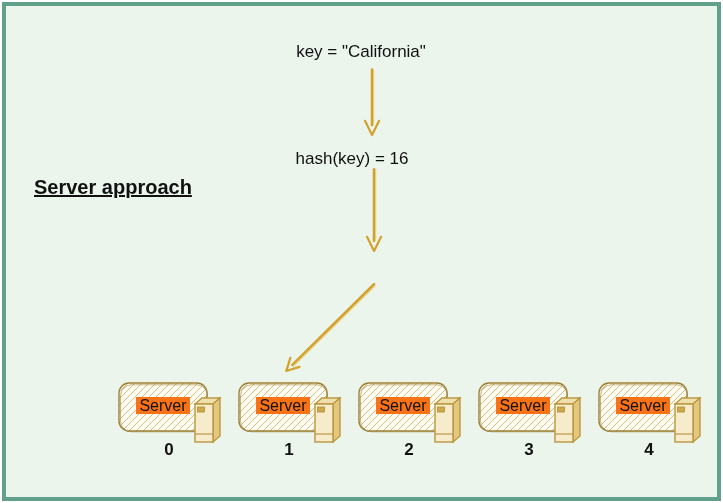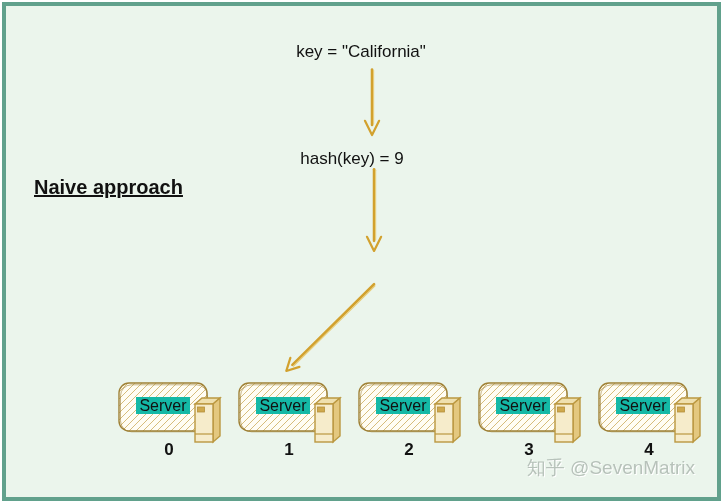--- a/index.html
+++ b/index.html
@@ -43,21 +43,21 @@
     position:absolute;
     width:112px;height:90px;
     top:374px;
   }
   .server svg{position:absolute;left:0;top:0;}
   .server-label{
     position:absolute;left:2px;top:17px;width:88px;
     text-align:center;
   }
   .server-label span{
-    background:#14b8a6;
+    background:#f97316;
     padding:0 3px;
     font-size:16px;
     color:#111111;
   }
   .server-num{
     position:absolute;left:0;top:60px;width:104px;
     text-align:center;
     font-size:17px;font-weight:bold;color:#111111;
   }
   .watermark{
@@ -80,23 +80,23 @@
       <path d="M3,11 L11,3" stroke="#d6bd7c" stroke-width="1"></path>
     </pattern>
   </defs>
 </svg>
 
 <div class="outer">
   <div class="frame">
 
     <div class="txt" style="left:355px;top:36px">key = "California"</div>
 
-    <div class="title">Naive approach</div>
-
-    <div class="txt" style="left:346px;top:143px">hash(key) = 9</div>
+    <div class="title">Server approach</div>
+
+    <div class="txt" style="left:346px;top:143px">hash(key) = 16</div>
 
 
     <svg class="arrows" viewBox="0 0 717 497">
 
       <g stroke="#d2a12e" fill="none" stroke-linecap="round">
         <path d="M363,62 L363,117" stroke-width="2.6"></path>
         <path d="M364.6,63 L364.6,116" stroke="#e9cc74" stroke-width="1"></path>
         <path d="M356,113 L363,127 L370,113" stroke-width="2.2" stroke-linejoin="round"></path>
       </g>
 
@@ -191,16 +191,15 @@
           <polygon points="96,24 103,18 103,56 96,62" fill="#e4c87f" stroke="#bb9840" stroke-width="1.4"></polygon>
           <rect x="78" y="24" width="18" height="38" fill="#f6eccb" stroke="#bb9840" stroke-width="1.4"></rect>
           <rect x="80.5" y="27" width="7" height="5" fill="#cfa94d" stroke="#b5903a" stroke-width="0.8"></rect>
           <line x1="78" y1="54" x2="96" y2="54" stroke="#bb9840" stroke-width="1.2"></line>
         </g>
       </svg>
       <div class="server-label"><span>Server</span></div>
       <div class="server-num">4</div>
     </div>
 
-    <div class="watermark">知乎 @SevenMatrix</div>
 
   </div>
 </div>
 
 </body></html>

